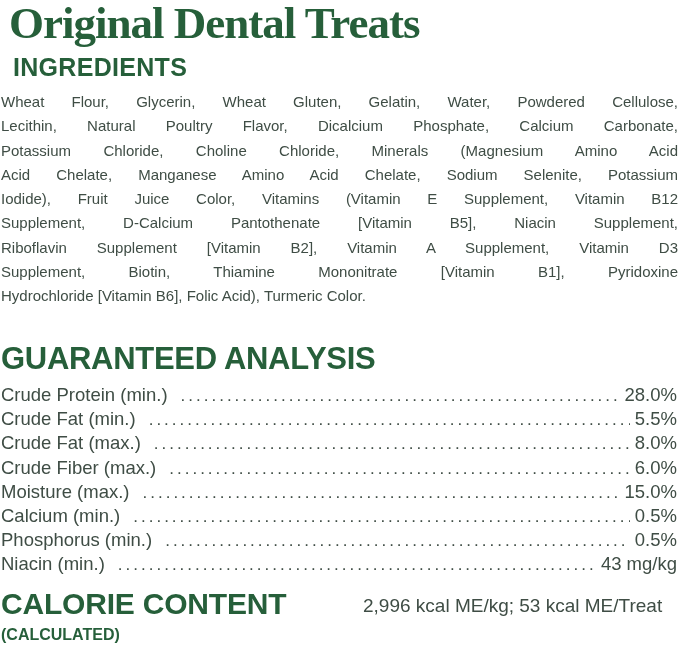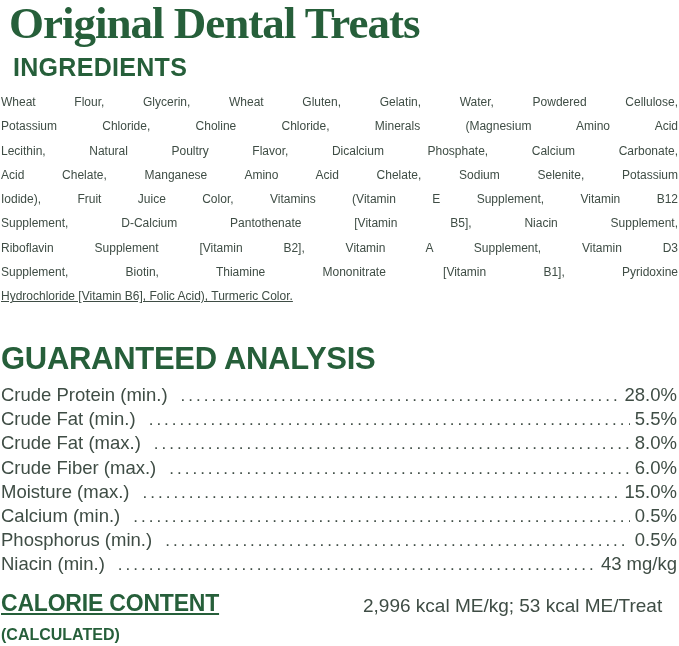--- a/index.html
+++ b/index.html
@@ -29,24 +29,24 @@
   }
   .h-analysis {
     position: absolute; top: 342px; left: 1px;
     font-weight: bold; font-size: 31px; line-height: 34px;
     letter-spacing: -0.3px; color: #265f3a; white-space: nowrap; text-align: right;
   }
 
   
   .para {
     position: absolute; top: 90px; left: 1px; width: 677px;
-    font-size: 12px; line-height: 24.3px; color: #3f4d45;
+    font-size: 15px; line-height: 24.3px; color: #3f4d45;
   }
   .jline { text-align: justify; text-align-last: justify; height: 24.3px; overflow: hidden; }
-  .jline.last { text-align: left; text-align-last: left; text-decoration: underline; }
+  .jline.last { text-align: left; text-align-last: left; }
 
   
   .ga-table {
     position: absolute; top: 384px; left: 1px; width: 676px;
     font-size: 18.5px; color: #3f4d45;
   }
   .ga-row {
     display: flex; align-items: baseline;
     height: 24.2px; white-space: nowrap;
   }
@@ -59,43 +59,43 @@
   .ga-dots::after {
     content: "..................................................................................................................................";
   }
   .ga-value { flex: none; text-align: right; }
 
   
   .calorie-heading {
     position: absolute; top: 588px; left: 1px; color: #265f3a;
   }
   .calorie-line1 {
-    font-weight: bold; font-size: 23px; line-height: 31px;
-    letter-spacing: -0.2px; white-space: nowrap; text-decoration: underline;
+    font-weight: bold; font-size: 30px; line-height: 31px;
+    letter-spacing: -0.2px; white-space: nowrap;
   }
   .calorie-line2 {
     font-weight: bold; font-size: 16px; line-height: 23px;
     margin-top: 4px; white-space: nowrap;
   }
   .calorie-value {
     position: absolute; top: 594px; left: 363px;
     font-size: 19px; line-height: 24px; color: #3f4d45; white-space: nowrap;
   }
 </style>
 </head>
 <body>
 
 <div class="title">Original Dental Treats</div>
 
 <div class="h-ingredients">INGREDIENTS</div>
 
 <div class="para">
   <div class="jline">Wheat Flour, Glycerin, Wheat Gluten, Gelatin, Water, Powdered Cellulose,</div>
+  <div class="jline">Lecithin, Natural Poultry Flavor, Dicalcium Phosphate, Calcium Carbonate,</div>
   <div class="jline">Potassium Chloride, Choline Chloride, Minerals (Magnesium Amino Acid</div>
-  <div class="jline">Lecithin, Natural Poultry Flavor, Dicalcium Phosphate, Calcium Carbonate,</div>
   <div class="jline">Acid Chelate, Manganese Amino Acid Chelate, Sodium Selenite, Potassium</div>
   <div class="jline">Iodide), Fruit Juice Color, Vitamins (Vitamin E Supplement, Vitamin B12</div>
   <div class="jline">Supplement, D-Calcium Pantothenate [Vitamin B5], Niacin Supplement,</div>
   <div class="jline">Riboflavin Supplement [Vitamin B2], Vitamin A Supplement, Vitamin D3</div>
   <div class="jline">Supplement, Biotin, Thiamine Mononitrate [Vitamin B1], Pyridoxine</div>
   <div class="jline last">Hydrochloride [Vitamin B6], Folic Acid), Turmeric Color.</div>
 </div>
 
 <div class="h-analysis">GUARANTEED ANALYSIS</div>
 

